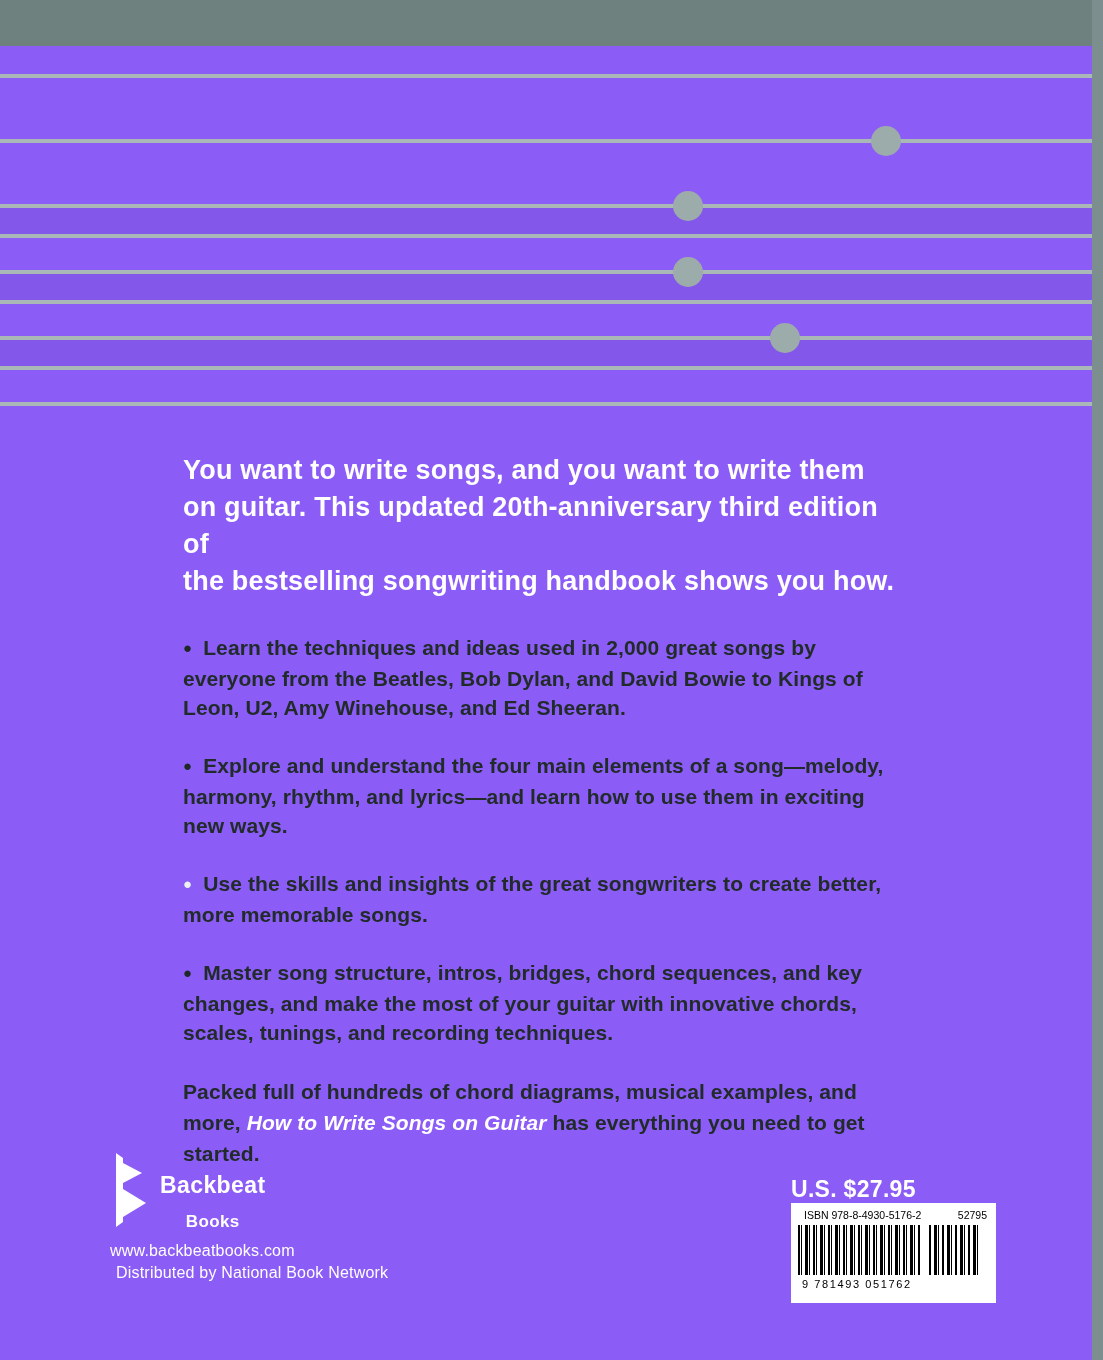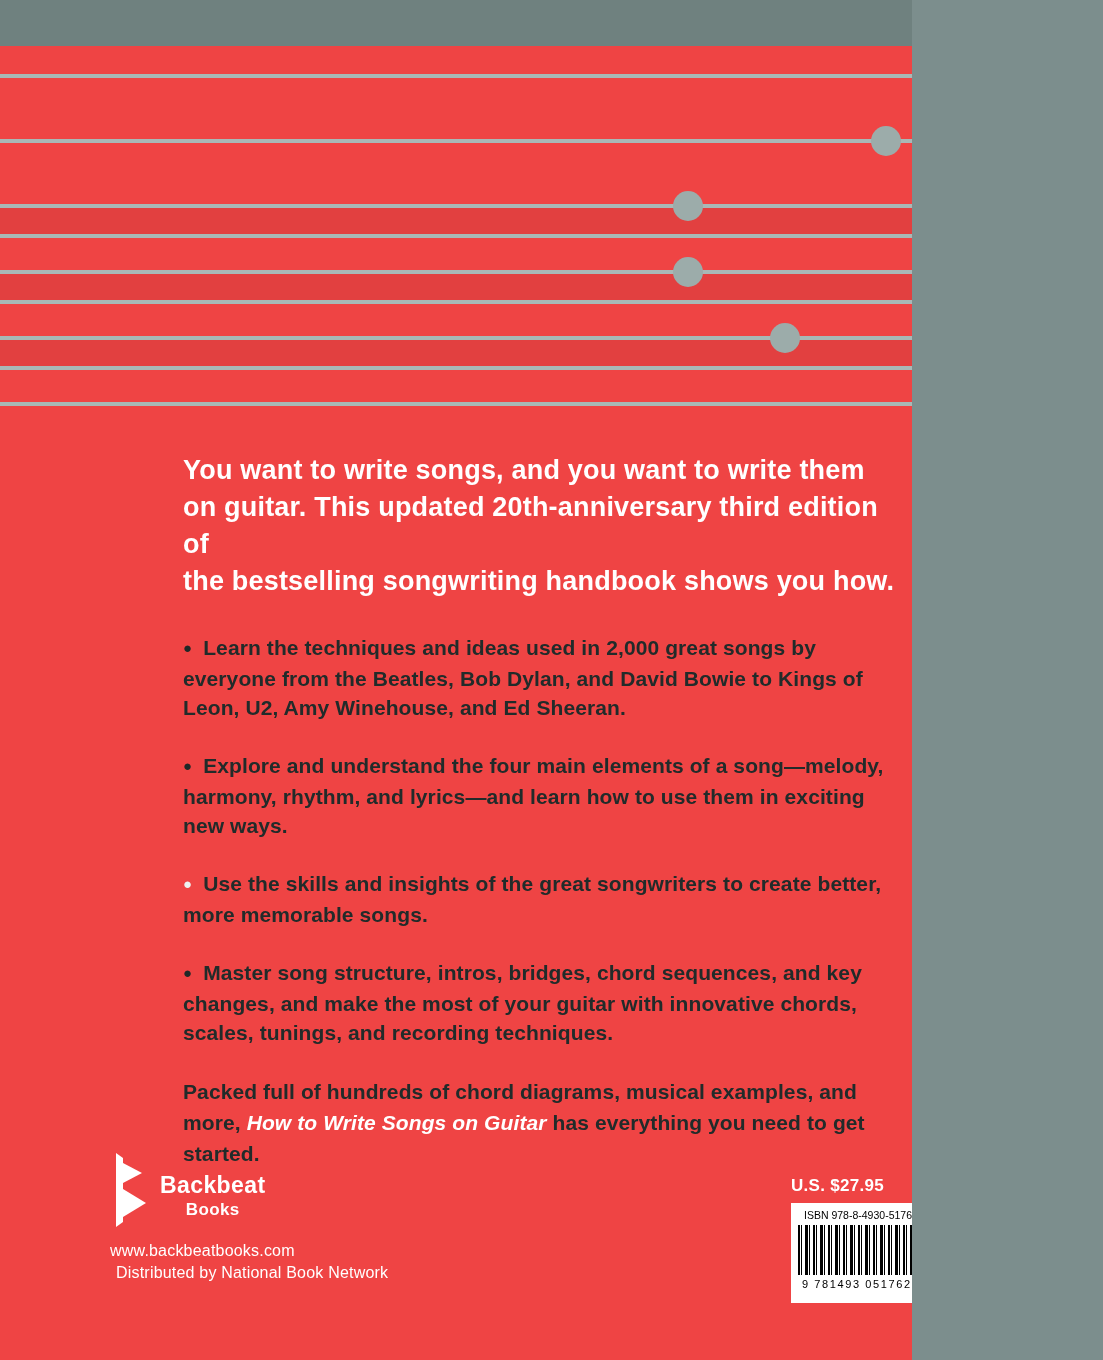--- a/index.html
+++ b/index.html
@@ -1,20 +1,20 @@
 <!DOCTYPE html>
 <html><head>
 <meta charset="utf-8">
 <style>
   html, body { margin: 0; padding: 0; background: #7C8E8D; }
   .page {
     position: relative;
-    width: 912px;
+    width: 1092px;
     height: 1360px;
-    background: #ef4444;
+    background: #8b5cf6;
     overflow: hidden;
     font-family: "Liberation Sans", "DejaVu Sans", sans-serif;
   }
 
   
   .top-band {
     position: absolute; left: 0; top: 0;
     width: 100%; height: 46px;
     background: #6F817F;
   }
@@ -85,28 +85,28 @@
 
   
   .publisher {
     position: absolute; left: 110px; top: 1150px;
     color: #FFFFFF;
   }
   .logo-row { display: flex; align-items: flex-start; gap: 10px; height: 82px; }
   .logo-mark svg { width: 40px; height: 80px; display: block; }
   .logo-text { margin-top: 24px; line-height: 1; text-align: center; }
   .logo-name { font-size: 23px; font-weight: bold; letter-spacing: 0.4px; }
-  .logo-books { font-size: 17px; font-weight: bold; margin-top: 4px; letter-spacing: 0.4px; }
+  .logo-books { font-size: 17px; font-weight: bold; margin-top: 16px; letter-spacing: 0.4px; }
   .contact { margin-top: 8px; font-size: 16px; line-height: 22px; letter-spacing: 0.2px; }
   .contact .indent { padding-left: 6px; }
 
   
   .price {
     position: absolute; left: 791px; top: 1176px;
-    color: #FFFFFF; font-size: 17px; font-weight: bold;
+    color: #FFFFFF; font-size: 23px; font-weight: bold;
     letter-spacing: 0.3px;
   }
   .barcode-box {
     position: absolute; left: 791px; top: 1203px;
     width: 205px; height: 100px;
     background: #FFFFFF;
     box-sizing: border-box;
     padding: 6px 7px 4px 7px;
     color: #000;
   }

